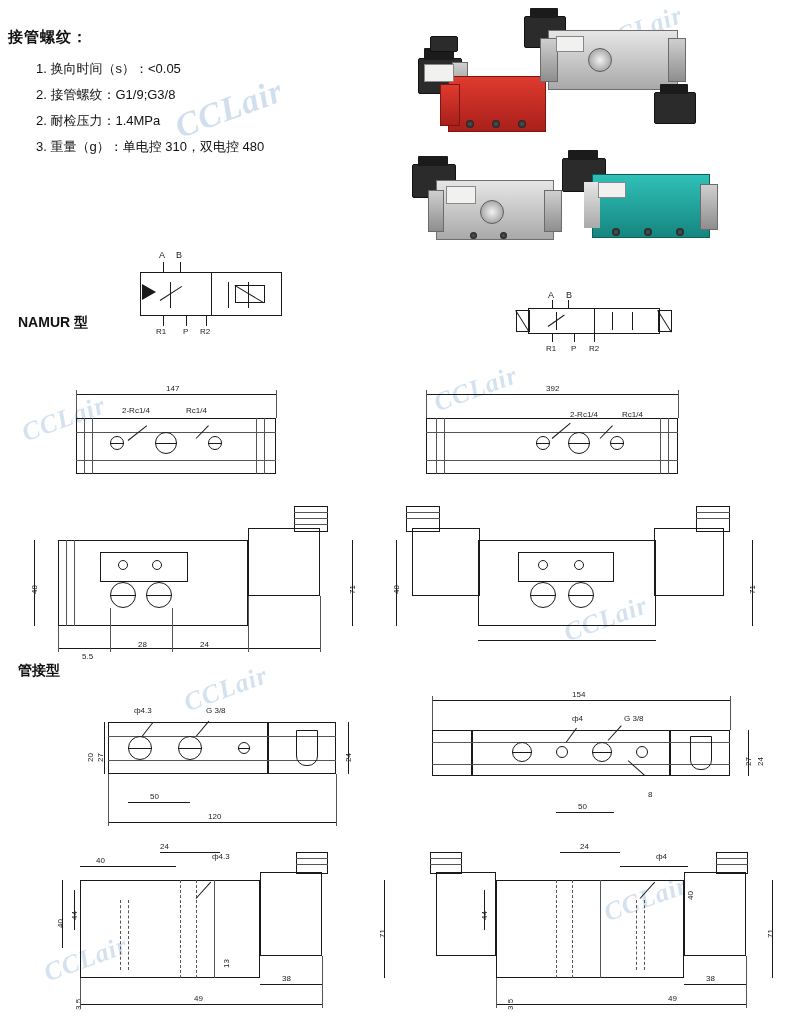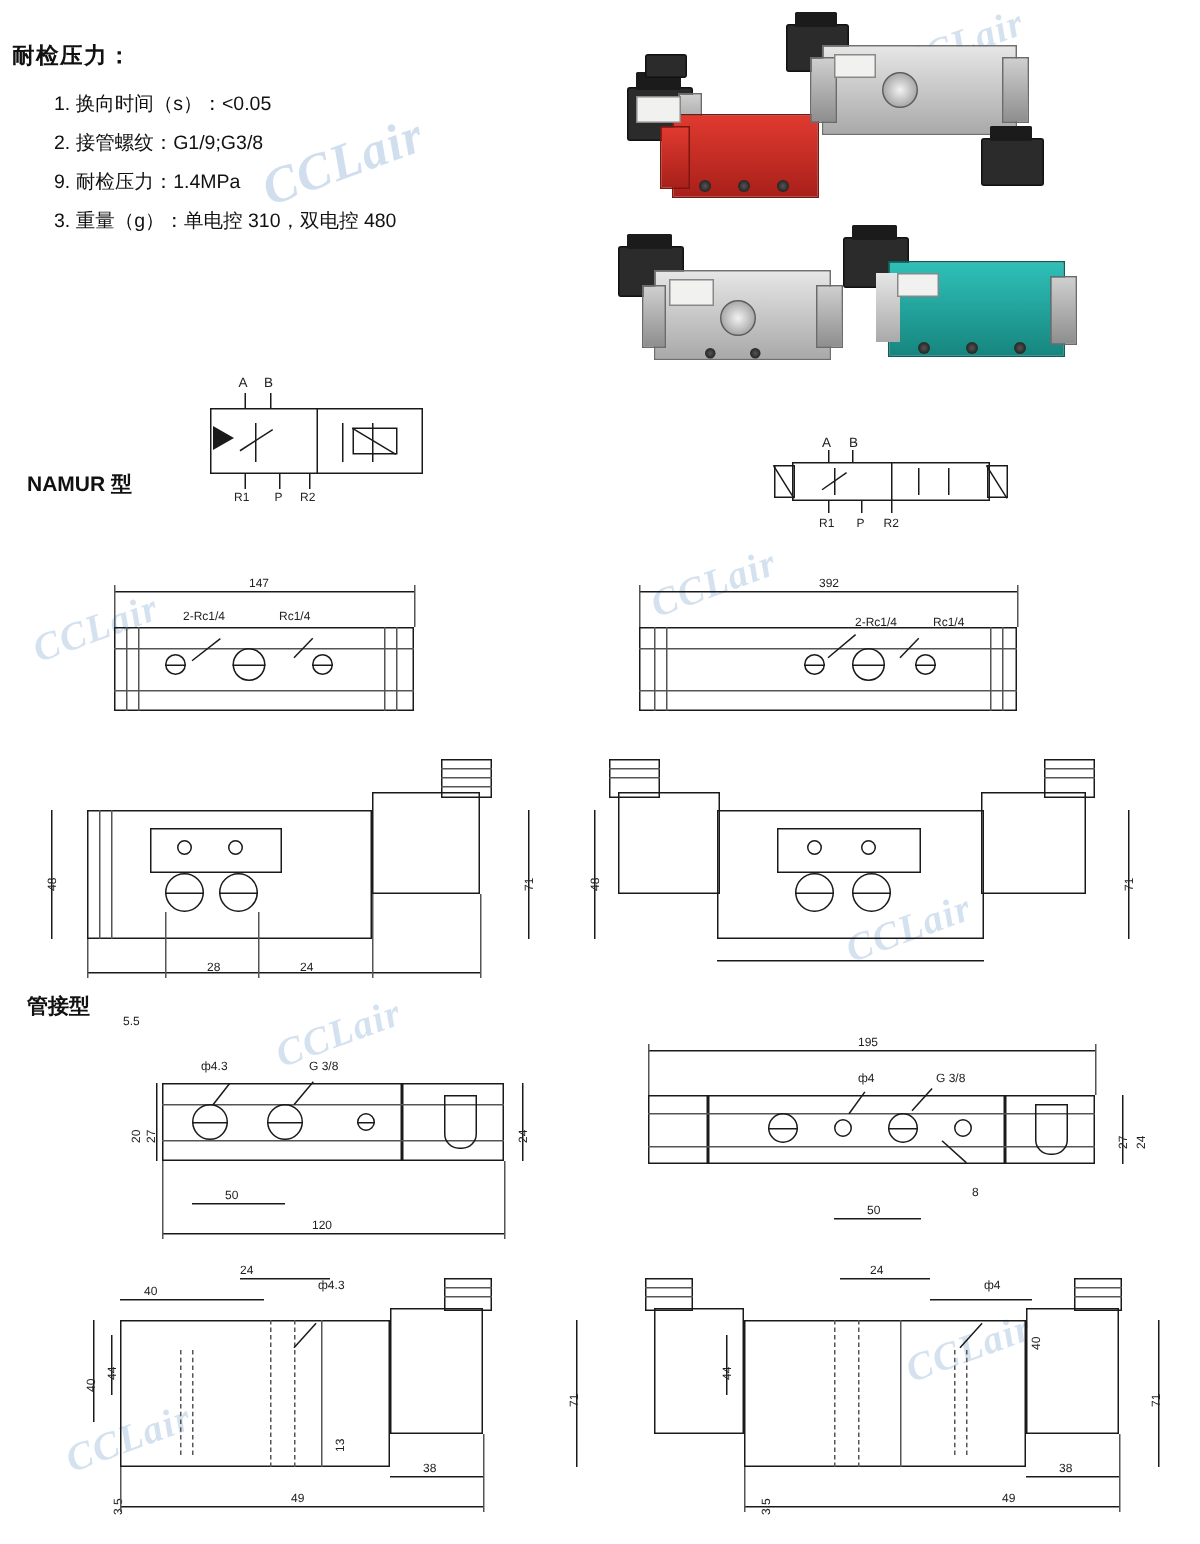--- a/index.html
+++ b/index.html
@@ -52,24 +52,24 @@
 
 <div class="wm" style="left:170px;top:110px;">CCLair</div>
 <div class="wm sm" style="left:595px;top:30px;">CCLair</div>
 <div class="wm sm" style="left:18px;top:420px;">CCLair</div>
 <div class="wm sm" style="left:430px;top:390px;">CCLair</div>
 <div class="wm sm" style="left:180px;top:690px;">CCLair</div>
 <div class="wm sm" style="left:560px;top:620px;">CCLair</div>
 <div class="wm sm" style="left:40px;top:960px;">CCLair</div>
 <div class="wm sm" style="left:600px;top:900px;">CCLair</div>
 
-<div class="abs" id="spec-title">耐检压力：</div>
+<div class="abs" id="spec-title">接管螺纹：</div>
 <div class="abs spec-item" id="spec-1">1. 换向时间（s）：&lt;0.05</div>
 <div class="abs spec-item" id="spec-2">2. 接管螺纹：G1/9;G3/8</div>
-<div class="abs spec-item" id="spec-3">9. 耐检压力：1.4MPa</div>
+<div class="abs spec-item" id="spec-3">2. 耐检压力：1.4MPa</div>
 <div class="abs spec-item" id="spec-4">3. 重量（g）：单电控 310，双电控 480</div>
 
 <div class="abs sec-title" id="namur-title">NAMUR 型</div>
 <div class="abs sec-title" id="pipe-title">管接型</div>
 
 <div>
   <div class="coil" style="left:418px;top:58px;width:42px;height:34px;"></div>
   <div class="coil-top" style="left:424px;top:48px;width:30px;height:12px;background:#1b1b1b;"></div>
   <div class="coil" style="left:430px;top:36px;width:26px;height:14px;"></div>
   <div class="endcap" style="left:452px;top:62px;width:14px;height:30px;"></div>
@@ -246,21 +246,21 @@
   <div class="ln lnh" style="left:146px;top:595px;width:26px;"></div>
   <div class="circ" style="left:118px;top:560px;width:10px;height:10px;"></div>
   <div class="circ" style="left:152px;top:560px;width:10px;height:10px;"></div>
 
   <div class="ln lnh" style="left:58px;top:648px;width:262px;"></div>
   <div class="ln lnv" style="left:58px;top:626px;height:26px;background:#555;"></div>
   <div class="ln lnv" style="left:110px;top:608px;height:44px;background:#555;"></div>
   <div class="ln lnv" style="left:172px;top:608px;height:44px;background:#555;"></div>
   <div class="ln lnv" style="left:248px;top:596px;height:56px;background:#555;"></div>
   <div class="ln lnv" style="left:320px;top:596px;height:56px;background:#555;"></div>
-  <div class="dim" style="left:82px;top:676px;">5.5</div>
+  <div class="dim" style="left:82px;top:652px;">5.5</div>
   <div class="dim" style="left:138px;top:640px;">28</div>
   <div class="dim" style="left:200px;top:640px;">24</div>
 
   <div class="ln lnv" style="left:352px;top:540px;height:86px;"></div>
   <div class="dimv" style="left:348px;top:594px;">71</div>
 
   <div class="ln lnv" style="left:34px;top:540px;height:86px;"></div>
   <div class="dimv" style="left:30px;top:594px;">48</div>
 </div>
 
@@ -334,21 +334,21 @@
   <div class="ln lnh" style="left:512px;top:752px;width:20px;"></div>
   <div class="circ" style="left:592px;top:742px;width:20px;height:20px;"></div>
   <div class="ln lnh" style="left:592px;top:752px;width:20px;"></div>
   <div class="circ" style="left:556px;top:746px;width:12px;height:12px;"></div>
   <div class="circ" style="left:636px;top:746px;width:12px;height:12px;"></div>
   <div class="box" style="left:690px;top:736px;width:22px;height:34px;border-radius:0 0 10px 10px;"></div>
 
   <div class="ln lnh" style="left:432px;top:700px;width:298px;"></div>
   <div class="ln lnv" style="left:432px;top:696px;height:34px;background:#555;"></div>
   <div class="ln lnv" style="left:730px;top:696px;height:34px;background:#555;"></div>
-  <div class="dim" style="left:572px;top:690px;">195</div>
+  <div class="dim" style="left:572px;top:690px;">154</div>
   <div class="lead" style="left:566px;top:742px;width:18px;transform:rotate(-54deg);"></div>
   <div class="dim" style="left:572px;top:714px;">ф4</div>
   <div class="lead" style="left:608px;top:740px;width:20px;transform:rotate(-48deg);"></div>
   <div class="dim" style="left:624px;top:714px;">G 3/8</div>
   <div class="ln lnh" style="left:556px;top:812px;width:58px;"></div>
   <div class="dim" style="left:578px;top:802px;">50</div>
   <div class="lead" style="left:628px;top:760px;width:22px;transform:rotate(42deg);"></div>
   <div class="dim" style="left:648px;top:790px;">8</div>
   <div class="ln lnv" style="left:748px;top:730px;height:46px;"></div>
   <div class="dimv" style="left:744px;top:766px;">27</div>

